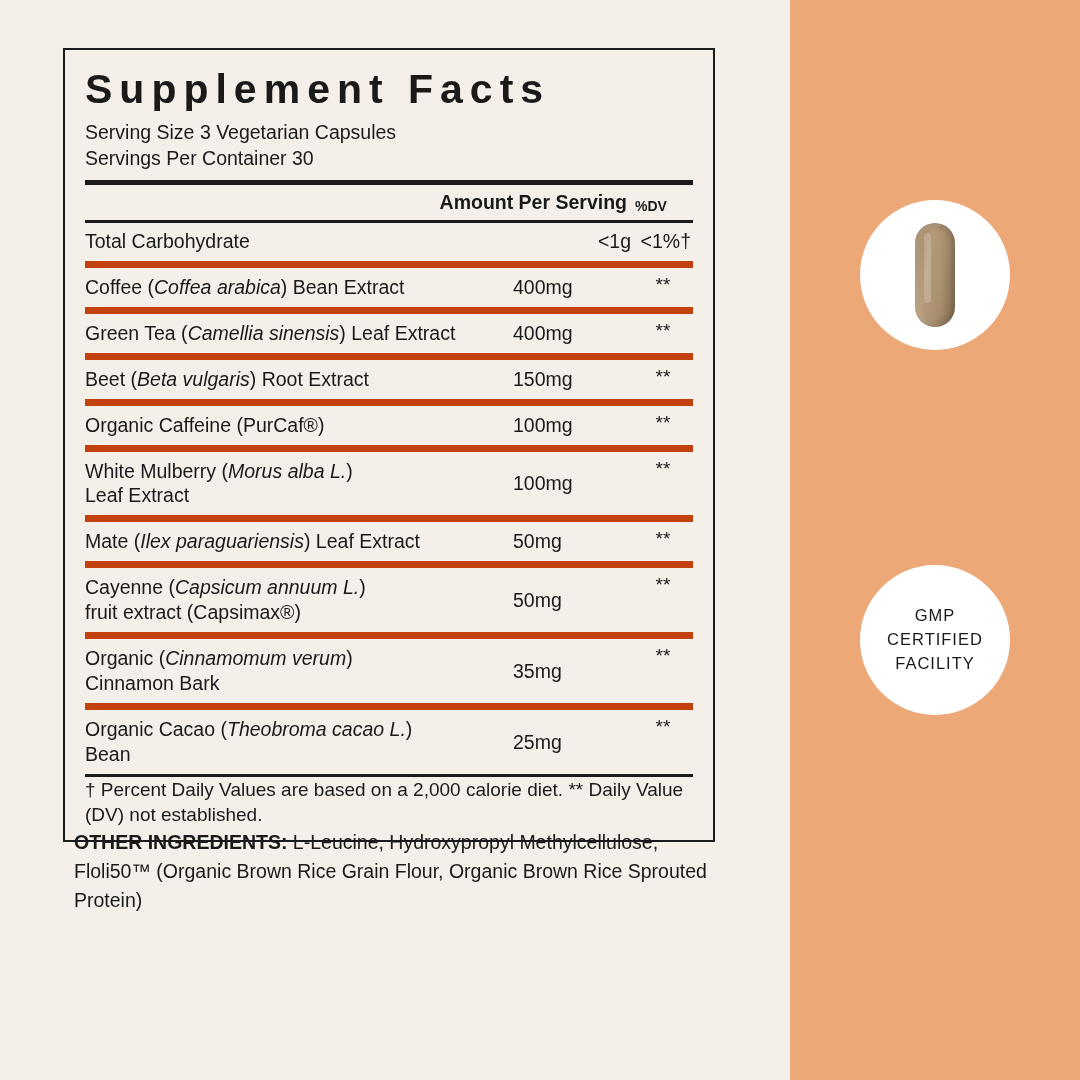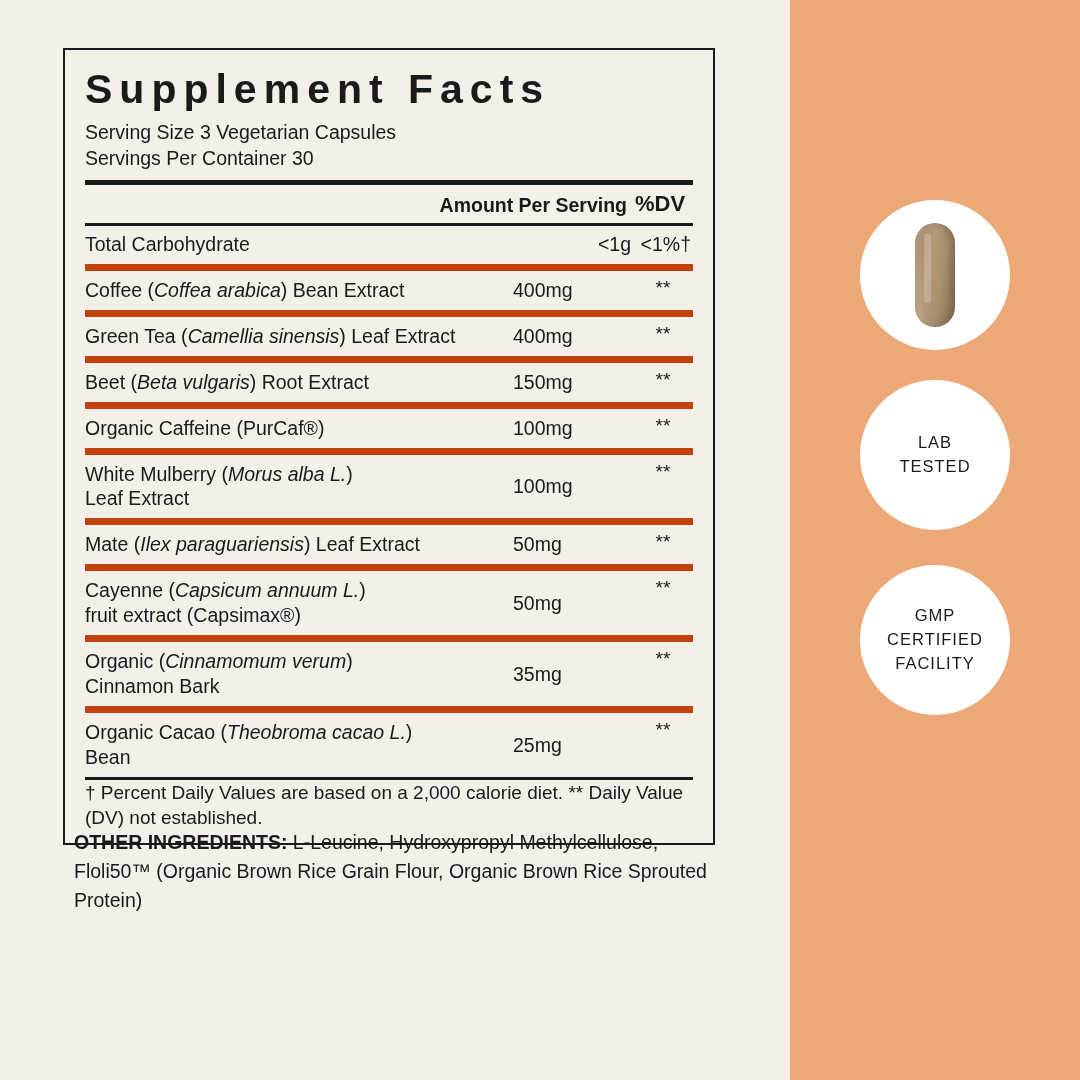--- a/index.html
+++ b/index.html
@@ -71,21 +71,21 @@
     align-items: flex-end;
     justify-content: flex-end;
     padding: 6px 0 6px 0;
     font-weight: bold;
   }
   .amt-head .aps {
     font-size: 19.5px;
     margin-right: 8px;
   }
   .amt-head .dv {
-    font-size: 22px;
+    font-size: 14px;
     width: 58px;
     text-align: left;
   }
 
   table.facts {
     width: 100%;
     border-collapse: collapse;
     font-size: 19.5px;
   }
   table.facts td {
@@ -283,24 +283,20 @@
     </div>
 
   </div>
 
   <div class="right-col">
 
     <div class="badge badge-1">
       <div class="capsule"></div>
     </div>
 
-    <div class="badge badge-2">
-      <div class="badge-text">LAB</div>
-      <div class="badge-text">TESTED</div>
-    </div>
 
     <div class="badge badge-3">
       <div class="badge-text">GMP</div>
       <div class="badge-text">CERTIFIED</div>
       <div class="badge-text">FACILITY</div>
     </div>
 
   </div>
 
 </div>

